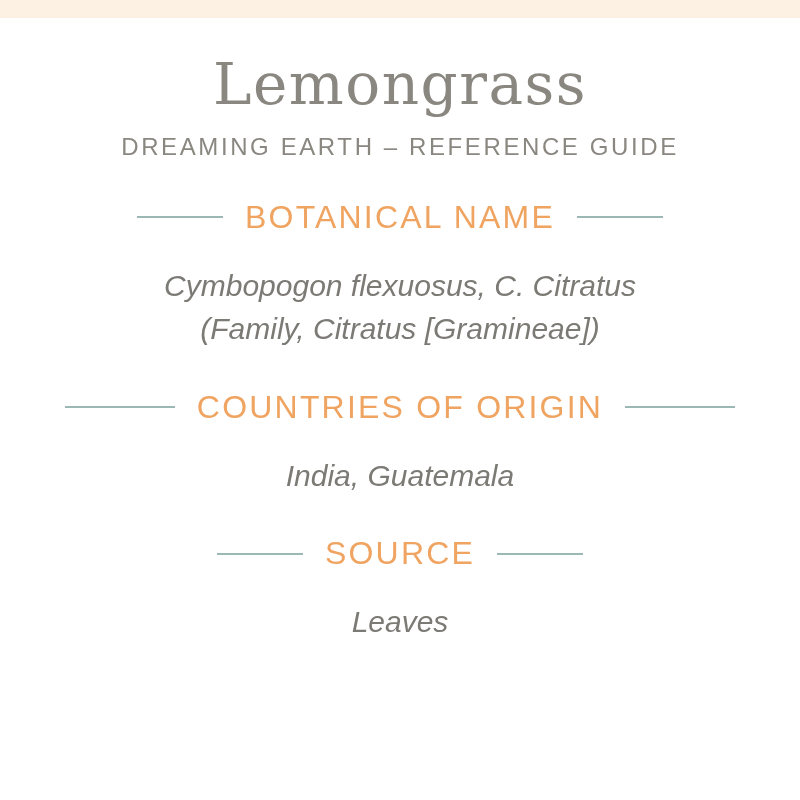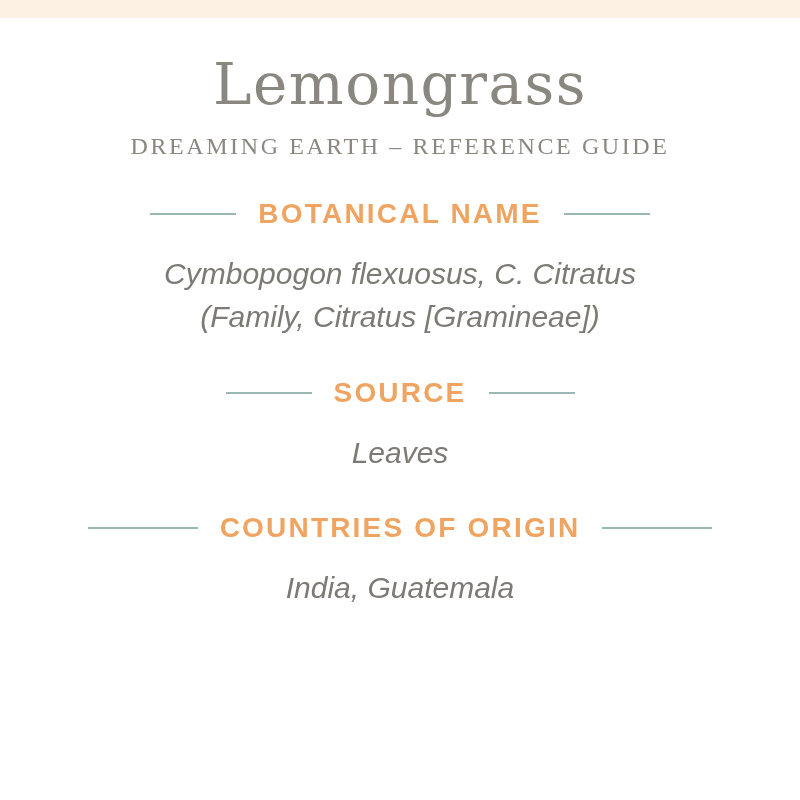--- a/index.html
+++ b/index.html
@@ -39,47 +39,46 @@
     color: #8a8781;
     line-height: 1.05;
   }
   .subtitle {
     margin: 18px 0 0 0;
     font-size: 24px;
     letter-spacing: 2.6px;
     font-weight: 400;
     color: #8a8781;
     text-transform: uppercase;
-    font-family: Liberation Serif, serif;
   }
   .section {
     margin-top: 38px;
   }
   .section-head {
     display: flex;
     align-items: center;
     justify-content: center;
     gap: 22px;
   }
   .rule {
     height: 2px;
     background: #9cb8b4;
     width: 86px;
     flex: 0 0 auto;
   }
   .section-title {
-    font-size: 28px;
-    font-weight: bold;
+    font-size: 32px;
+    font-weight: normal;
     letter-spacing: 2.2px;
     color: #f0a461;
     text-transform: uppercase;
     white-space: nowrap;
   }
   .section-body {
-    margin-top: 22px;
+    margin-top: 28px;
     font-size: 30px;
     font-style: italic;
     color: #7c7a75;
     line-height: 1.45;
   }
   .section-body .line {
     display: block;
   }
   .narrow .rule { width: 110px; }
 </style>
@@ -101,37 +100,37 @@
         <span class="rule"></span>
         <span class="section-title">BOTANICAL NAME</span>
         <span class="rule"></span>
       </div>
       <div class="section-body">
         <span class="line">Cymbopogon flexuosus, C. Citratus</span>
         <span class="line">(Family, Citratus [Gramineae])</span>
       </div>
     </div>
 
+    <div class="section narrow">
+      <div class="section-head">
+        <span class="rule"></span>
+        <span class="section-title">COUNTRIES OF ORIGIN</span>
+        <span class="rule"></span>
+      </div>
+      <div class="section-body">
+        <span class="line">India, Guatemala</span>
+      </div>
+    </div>
+
     <div class="section">
       <div class="section-head">
         <span class="rule"></span>
         <span class="section-title">SOURCE</span>
         <span class="rule"></span>
       </div>
       <div class="section-body">
         <span class="line">Leaves</span>
       </div>
     </div>
 
-    <div class="section narrow">
-      <div class="section-head">
-        <span class="rule"></span>
-        <span class="section-title">COUNTRIES OF ORIGIN</span>
-        <span class="rule"></span>
-      </div>
-      <div class="section-body">
-        <span class="line">India, Guatemala</span>
-      </div>
-    </div>
-
 
   </div>
 </div>
 
 </body></html>

